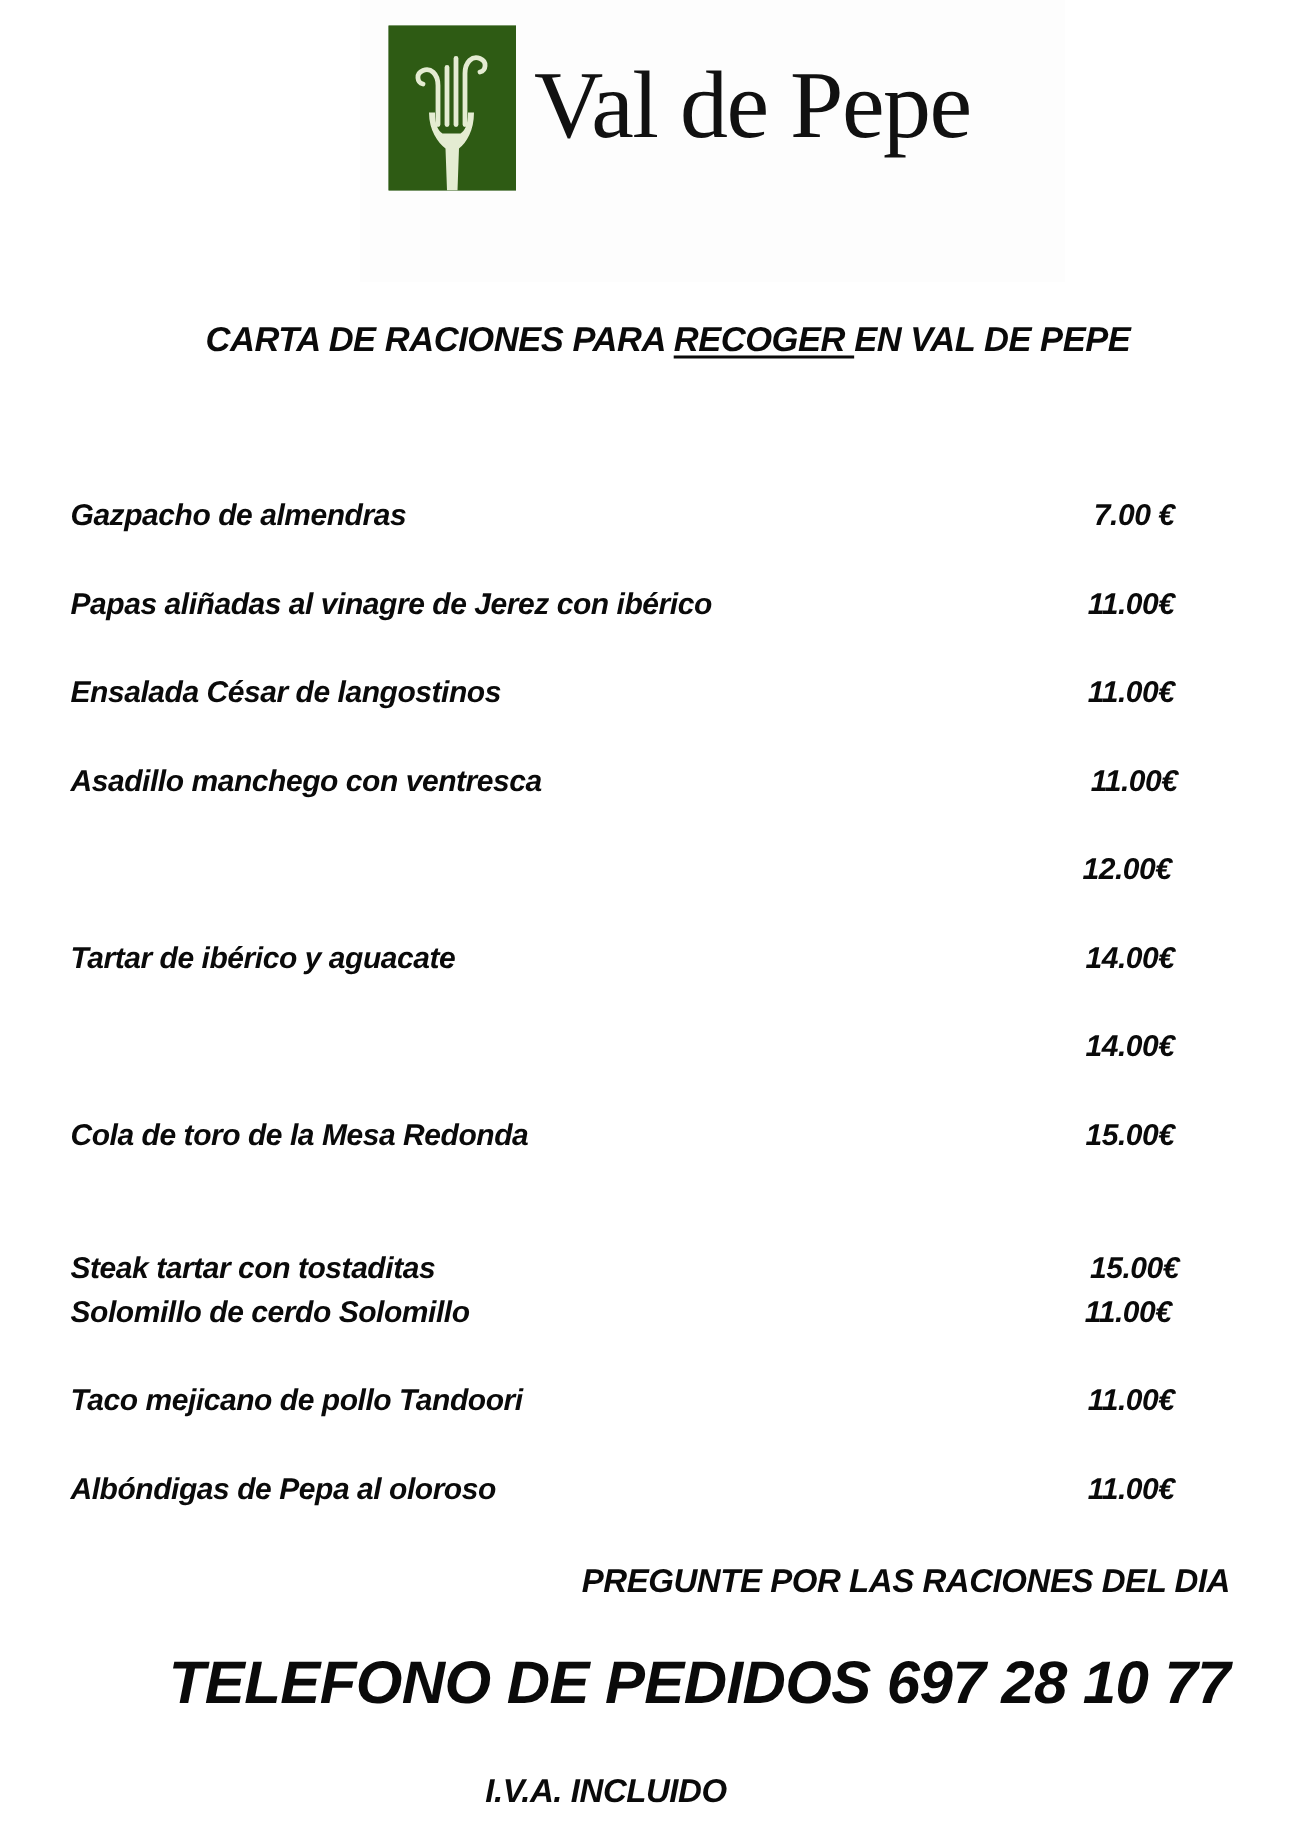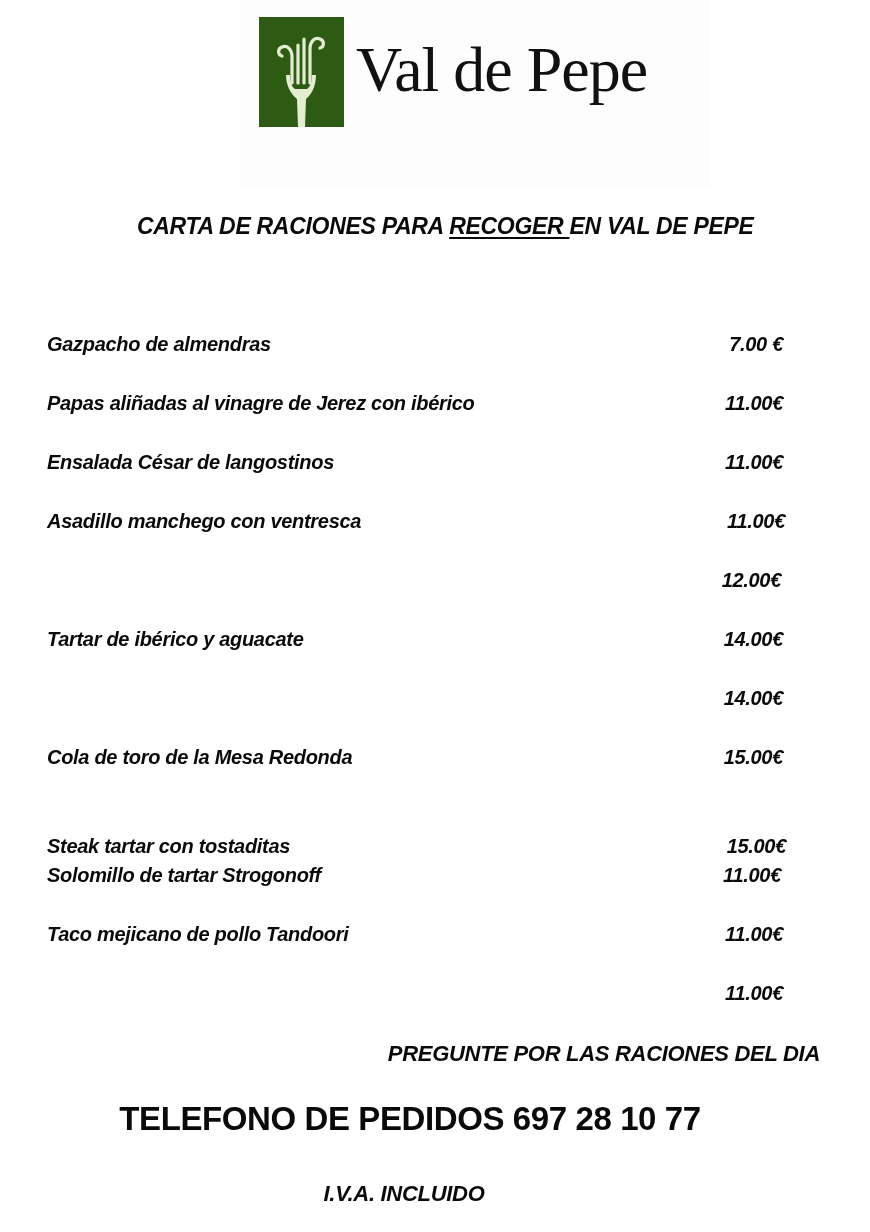--- a/index.html
+++ b/index.html
@@ -113,24 +113,25 @@
       font-weight: bold;
       font-style: italic;
       letter-spacing: -0.3px;
       white-space: nowrap;
     }
     .phone-line {
       position: absolute;
       left: 0;
       top: 1100px;
       width: 870px;
-      text-align: center;
+      text-align: right;
       padding-right: 50px;
-      font-size: 33px;
-      font-weight: bold;
+      font-size: 40px;
+      font-weight: bold;
+      font-style: italic;
       letter-spacing: -0.4px;
       white-space: nowrap;
     }
     .iva {
       position: absolute;
       left: 0;
       top: 1181px;
       width: 870px;
       text-align: center;
       padding-right: 62px;
@@ -199,28 +200,29 @@
       </div>
       <div class="item" style="top: 746px;">
         <span class="item-name">Cola de toro de la Mesa Redonda</span>
         <span class="item-price" style="right: 24px;">15.00€</span>
       </div>
       <div class="item" style="top: 805px; margin-top: 30px;">
         <span class="item-name">Steak tartar con tostaditas</span>
         <span class="item-price" style="right: 21px;">15.00€</span>
       </div>
       <div class="item" style="top: 864px;">
-        <span class="item-name">Solomillo de tartar Strogonoff</span>
+        <span class="item-name">Solomillo de cerdo Solomillo</span>
         <span class="item-price" style="right: 26px;">11.00€</span>
       </div>
       <div class="item" style="top: 923px;">
         <span class="item-name">Taco mejicano de pollo Tandoori</span>
         <span class="item-price" style="right: 24px;">11.00€</span>
       </div>
       <div class="item" style="top: 982px;">
+        <span class="item-name">Albóndigas de Pepa al oloroso</span>
         <span class="item-price" style="right: 24px;">11.00€</span>
       </div>
     </div>
 
   <div class="ask-daily">PREGUNTE POR LAS RACIONES DEL DIA</div>
 
   <div class="phone-line"><span>TELEFONO DE PEDIDOS</span> <span>697 28 10 77</span></div>
 
   <div class="iva">I.V.A. INCLUIDO</div>
 

